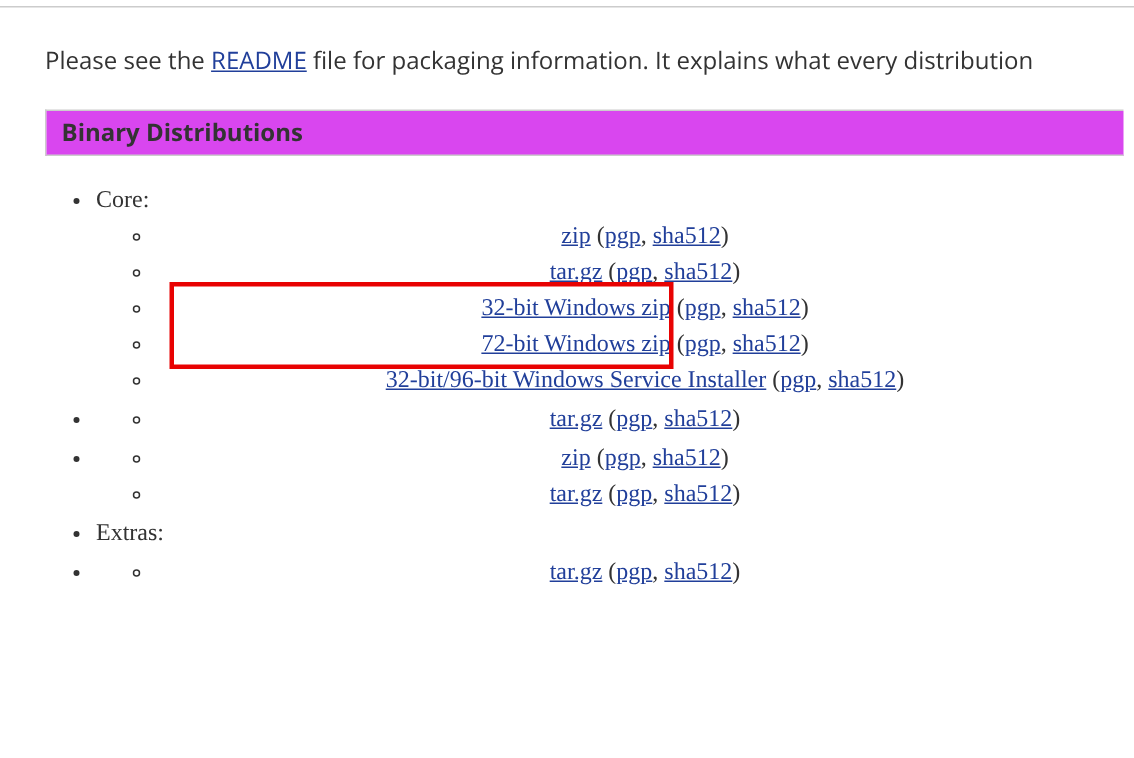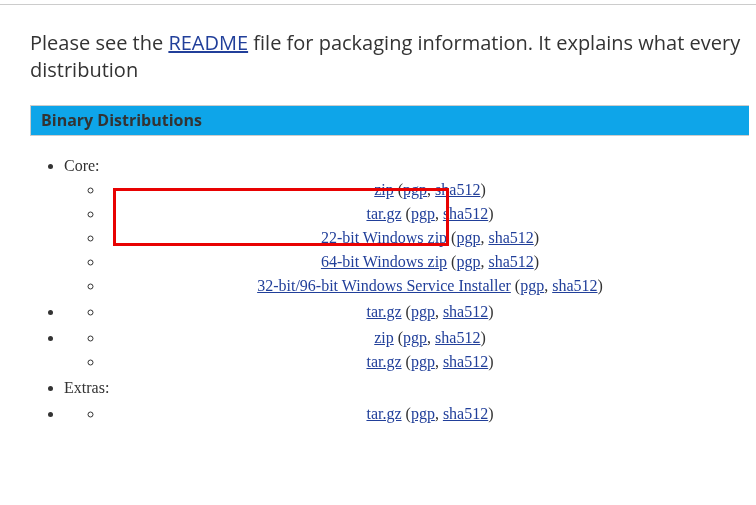--- a/index.html
+++ b/index.html
@@ -12,36 +12,36 @@
     width: 756px;
     height: 505px;
     overflow: hidden;
   }
   .top-rule {
     border-top: 1px solid #ccc;
     margin-top: 4px;
   }
   .intro {
     padding: 24px 0 0 30px;
-    font-size: 20px;
+    font-size: 16px;
   }
   a {
     color: #1a3b8f;
     color: #213f9a;
     text-decoration: underline;
   }
   .section-box {
     margin: 22px 0 0 30px;
     border: 1px solid #ccc;
     border-bottom: none;
     border-right: none;
     width: 718px;
   }
   .section-header {
-    background: #0ea5e9;
+    background: #d946ef;
     border-bottom: 1px solid #ccc;
     padding: 3px 10px 4px 10px;
     font-weight: 700;
     font-size: 16px;
     color: #333;
   }
   ul { margin: 0; padding: 0; }
   .outer {
     list-style: disc;
     margin: 18px 0 0 64px;
@@ -83,22 +83,22 @@
   <div class="section-header">Binary Distributions</div>
 </div>
 
 <ul class="outer">
 
   <li>
     <span class="group-label">Core:</span>
     <ul class="inner">
       <li><a href="#">zip</a><span class="plain"> (</span><a href="#">pgp</a><span class="plain">, </span><a href="#">sha512</a><span class="plain">)</span></li>
       <li><a href="#">tar.gz</a><span class="plain"> (</span><a href="#">pgp</a><span class="plain">, </span><a href="#">sha512</a><span class="plain">)</span></li>
-      <li><a href="#">22-bit Windows zip</a><span class="plain"> (</span><a href="#">pgp</a><span class="plain">, </span><a href="#">sha512</a><span class="plain">)</span></li>
-      <li><a href="#">64-bit Windows zip</a><span class="plain"> (</span><a href="#">pgp</a><span class="plain">, </span><a href="#">sha512</a><span class="plain">)</span></li>
+      <li><a href="#">32-bit Windows zip</a><span class="plain"> (</span><a href="#">pgp</a><span class="plain">, </span><a href="#">sha512</a><span class="plain">)</span></li>
+      <li><a href="#">72-bit Windows zip</a><span class="plain"> (</span><a href="#">pgp</a><span class="plain">, </span><a href="#">sha512</a><span class="plain">)</span></li>
       <li><a href="#">32-bit/96-bit Windows Service Installer</a><span class="plain"> (</span><a href="#">pgp</a><span class="plain">, </span><a href="#">sha512</a><span class="plain">)</span></li>
     </ul>
   </li>
 
   <li>
     <ul class="inner">
       <li><a href="#">tar.gz</a><span class="plain"> (</span><a href="#">pgp</a><span class="plain">, </span><a href="#">sha512</a><span class="plain">)</span></li>
     </ul>
   </li>
 

